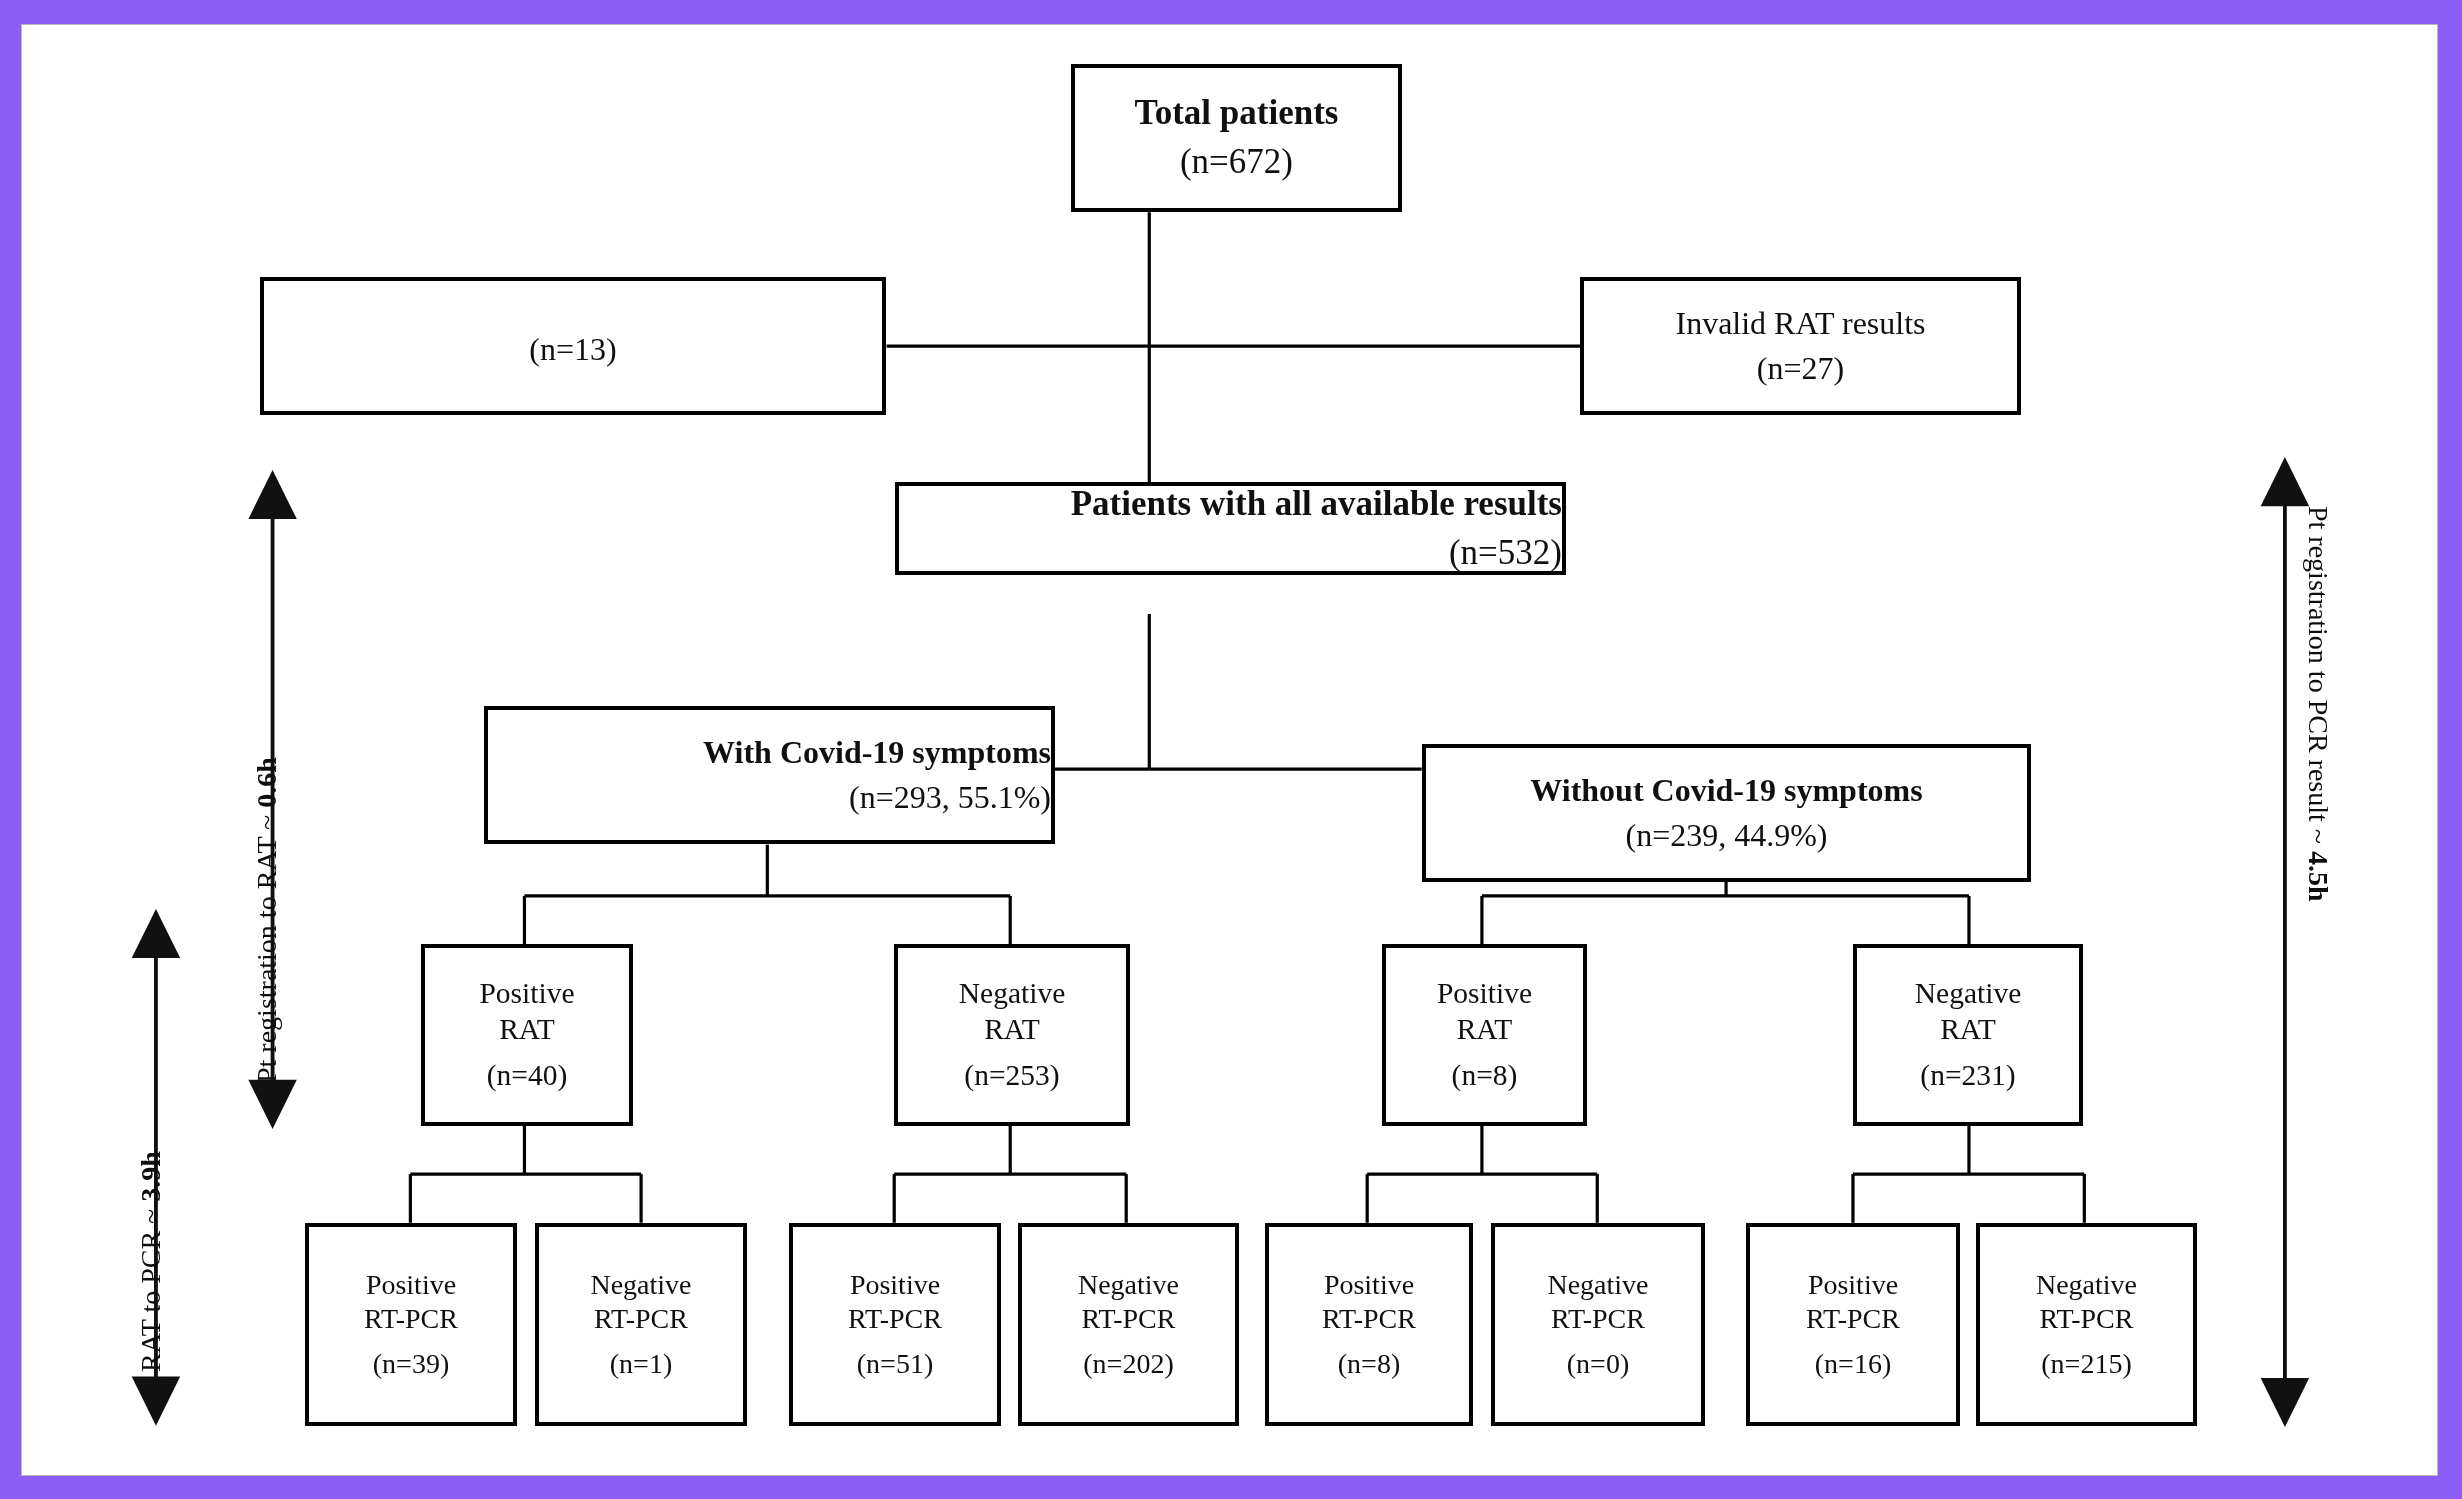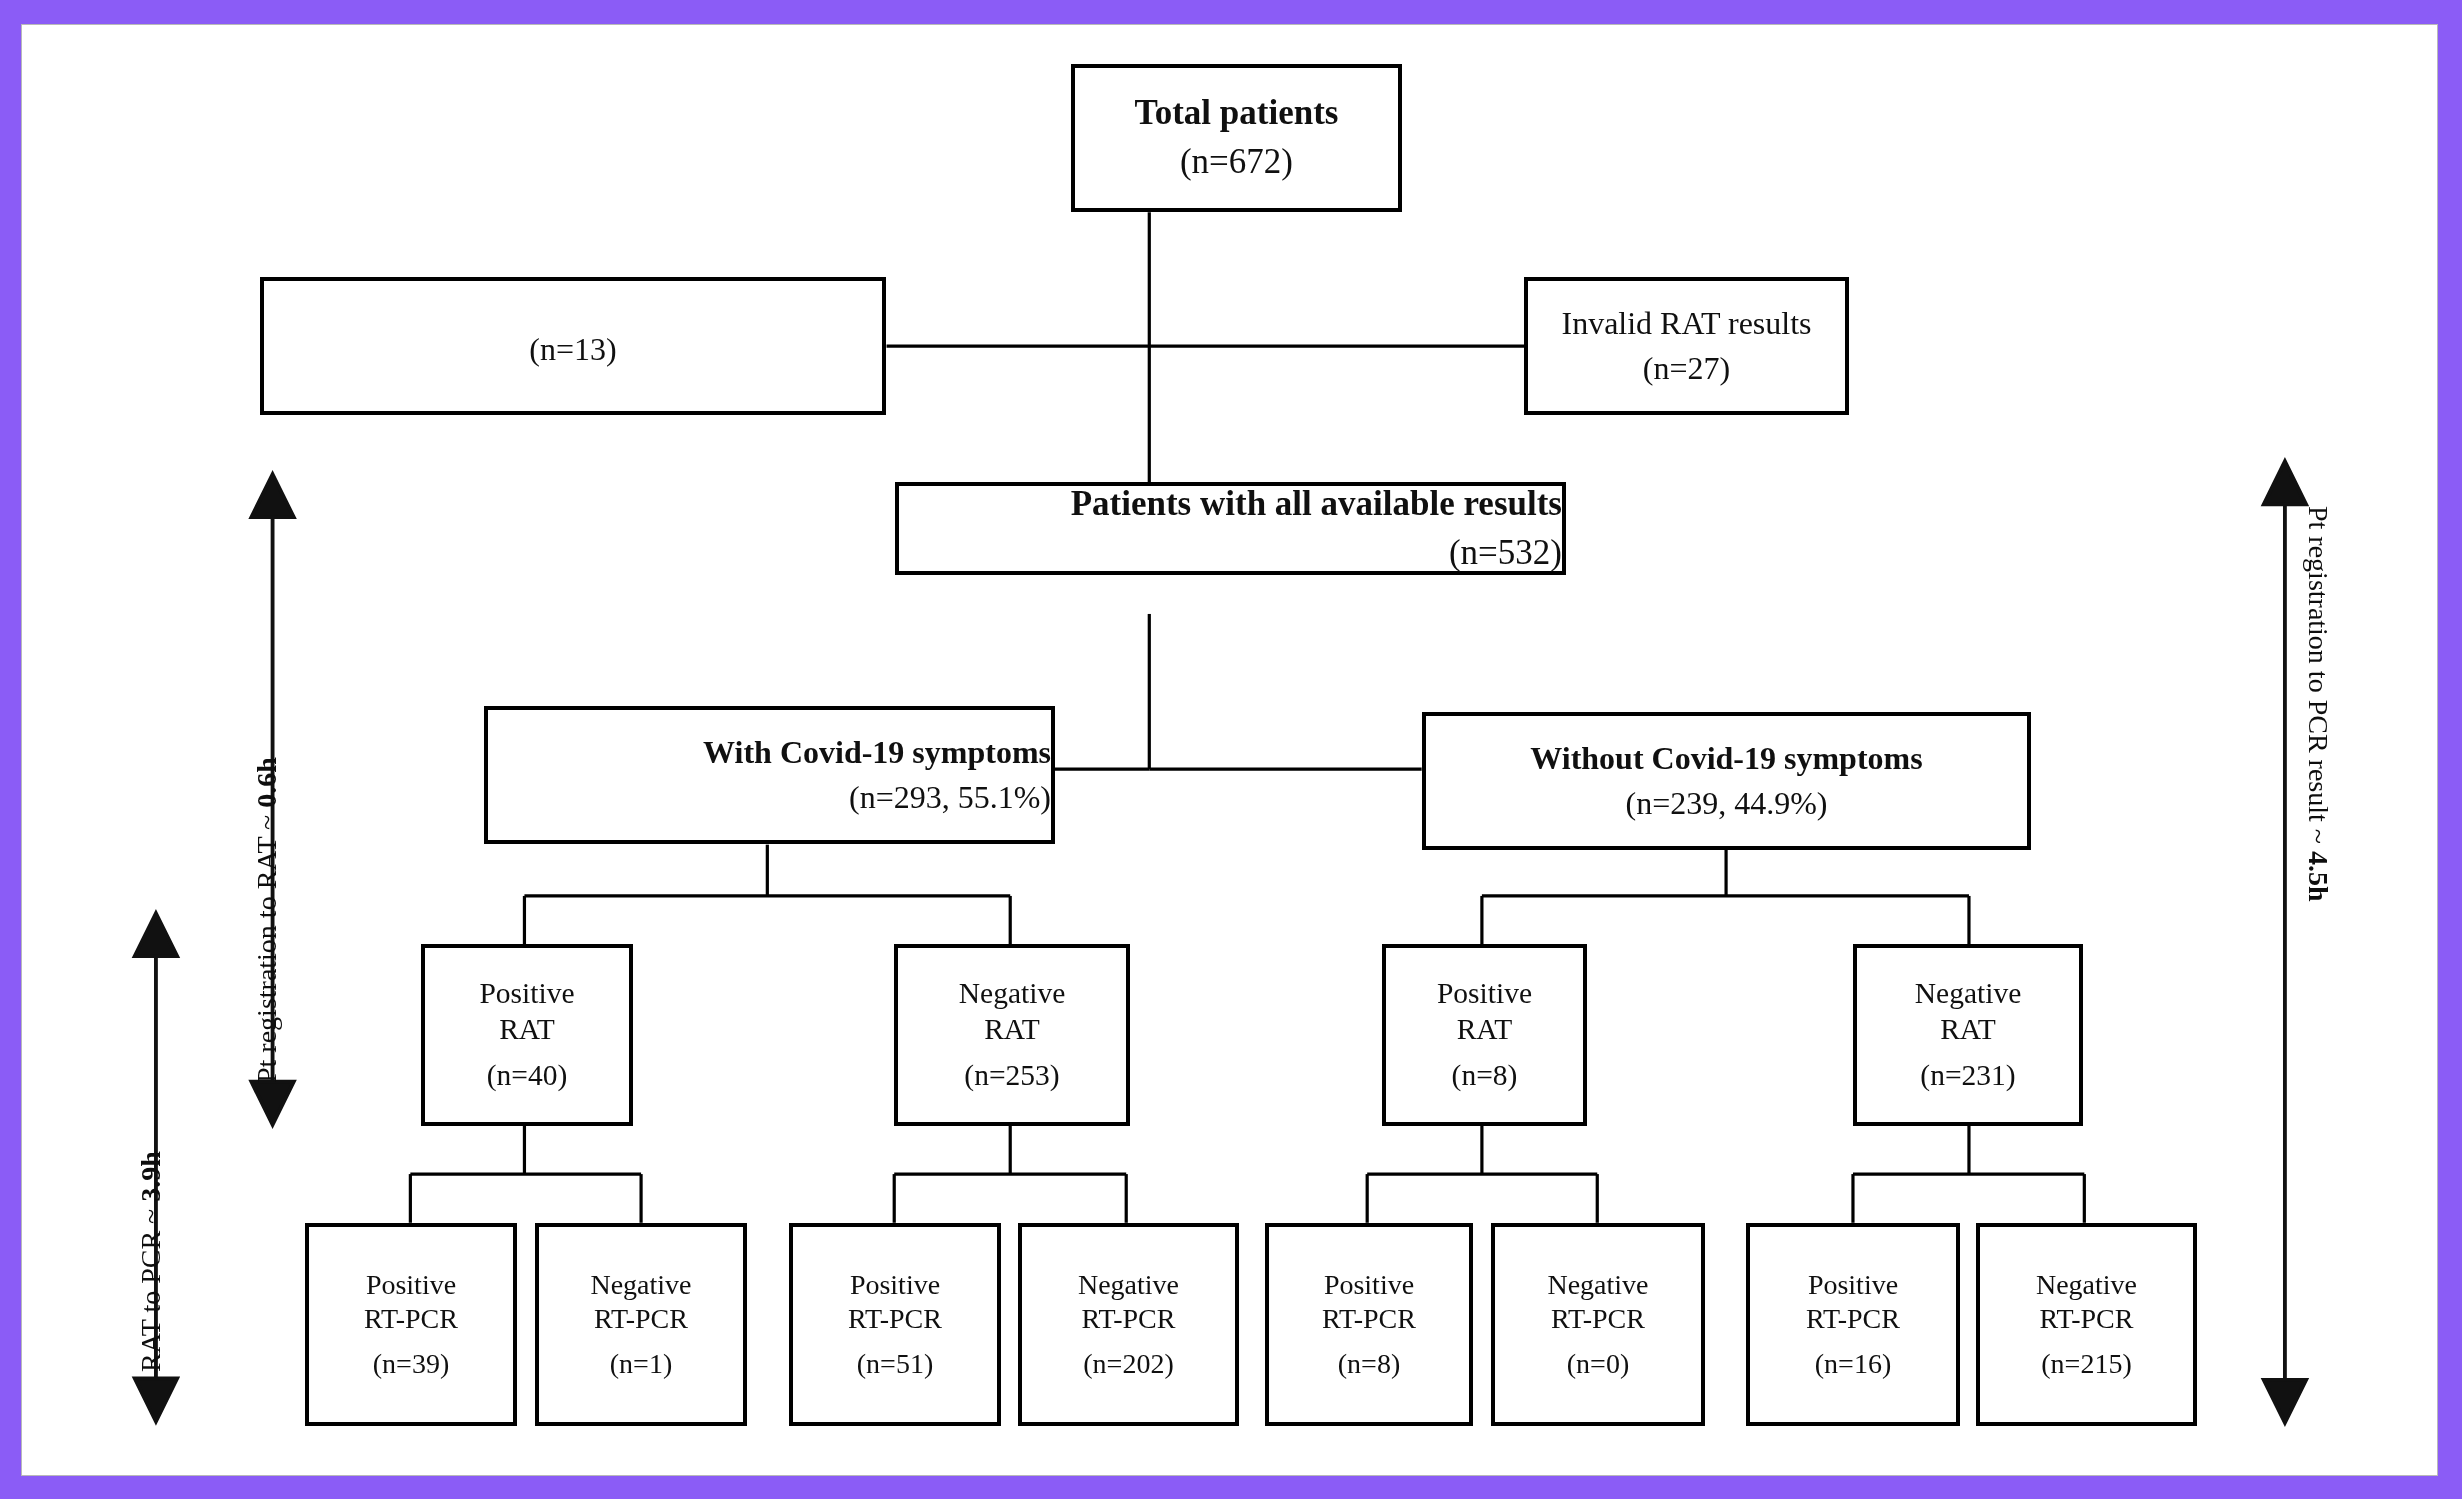--- a/index.html
+++ b/index.html
@@ -91,36 +91,36 @@
 
   <div class="node bold f-xl gap6" style="left:1071px;top:64px;width:331px;height:148px;">
     <span class="ttl">Total patients</span>
     <span class="sub">(n=672)</span>
   </div>
 
   <div class="node f-lg gap6" style="left:260px;top:277px;width:626px;height:138px;">
     <span class="sub">(n=13)</span>
   </div>
 
-  <div class="node f-lg gap6" style="left:1524px;top:277px;width:325px;height:138px;">
+  <div class="node f-lg gap6" style="left:1580px;top:277px;width:441px;height:138px;">
     <span class="ttl">Invalid RAT results</span>
     <span class="sub">(n=27)</span>
   </div>
 
   <div class="node bold f-xl gap6" style="left:895px;top:482px;width:671px;height:93px;align-items:flex-end;">
     <span class="ttl">Patients with all available results</span>
     <span class="sub">(n=532)</span>
   </div>
 
   <div class="node bold f-lg gap6" style="left:484px;top:706px;width:571px;height:138px;align-items:flex-end;">
     <span class="ttl">With Covid-19 symptoms</span>
     <span class="sub">(n=293, 55.1%)</span>
   </div>
 
-  <div class="node bold f-lg gap6" style="left:1422px;top:712px;width:609px;height:138px;">
+  <div class="node bold f-lg gap6" style="left:1422px;top:744px;width:609px;height:138px;">
     <span class="ttl">Without Covid-19 symptoms</span>
     <span class="sub">(n=239, 44.9%)</span>
   </div>
 
   <div class="node f-md gap14" style="left:421px;top:944px;width:212px;height:182px;">
     <span class="ttl">Positive</span>
     <span class="ttl">RAT</span>
     <span class="sub">(n=40)</span>
   </div>
   <div class="node f-md gap14" style="left:894px;top:944px;width:236px;height:182px;">

